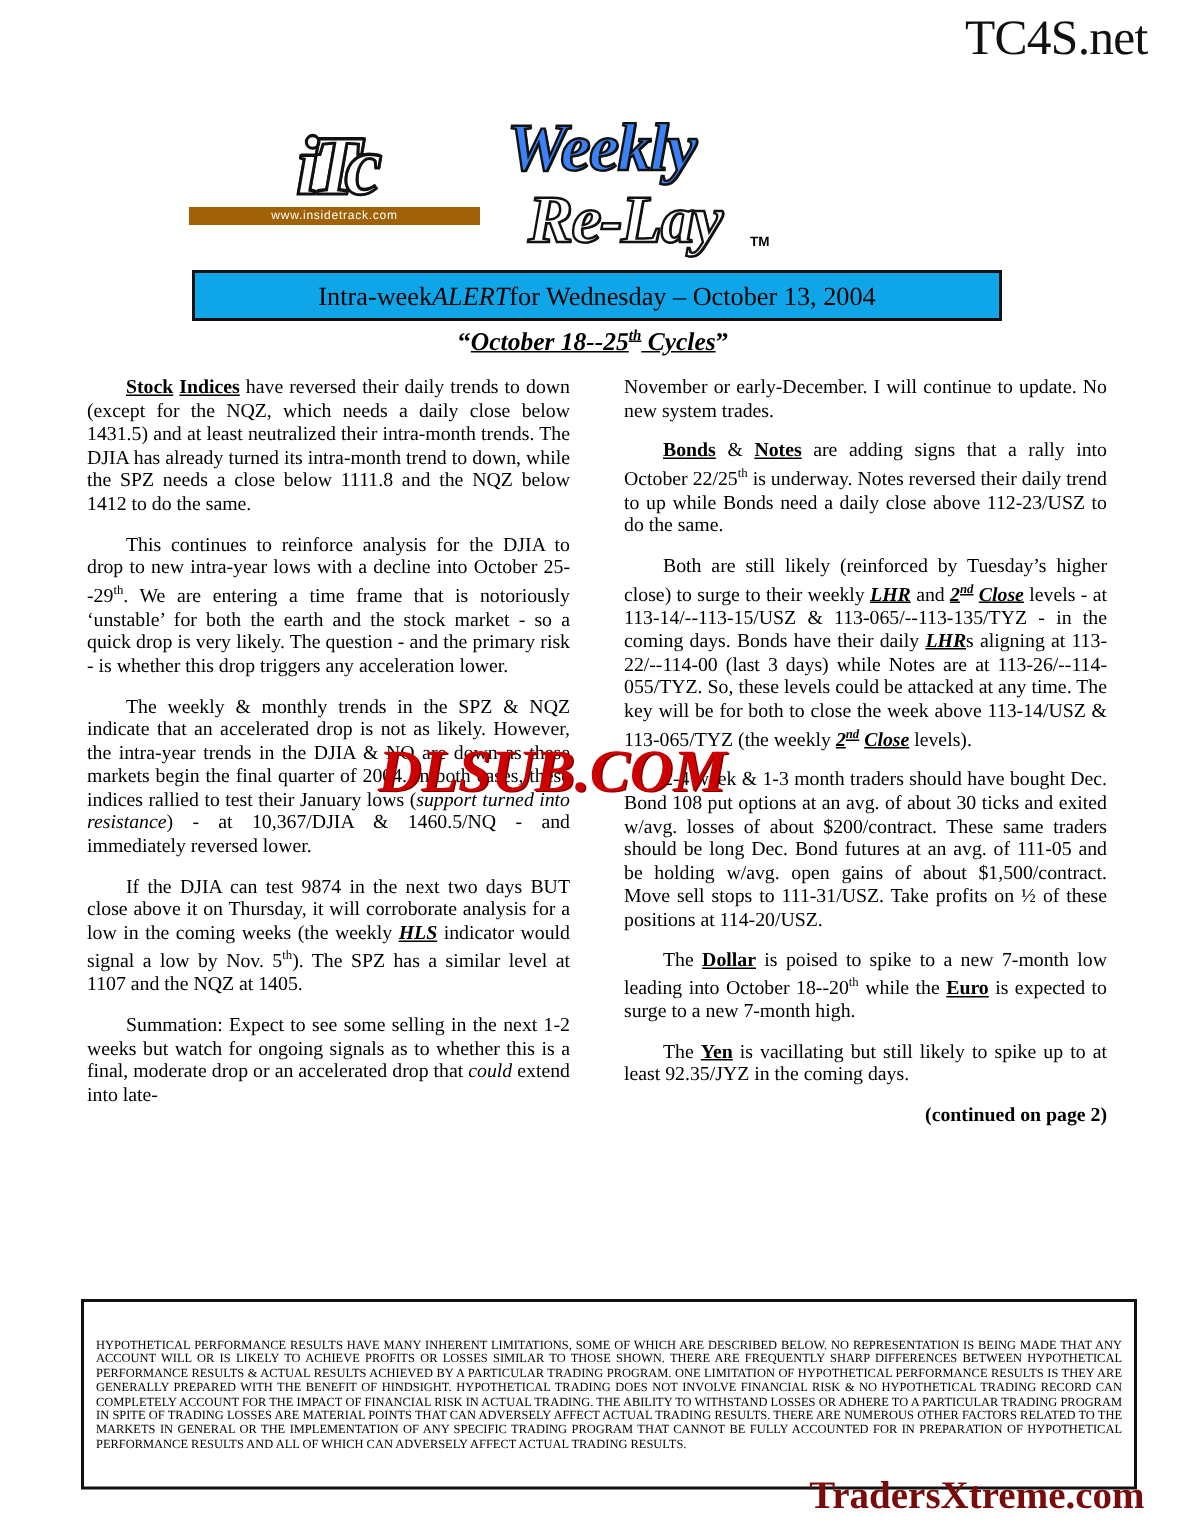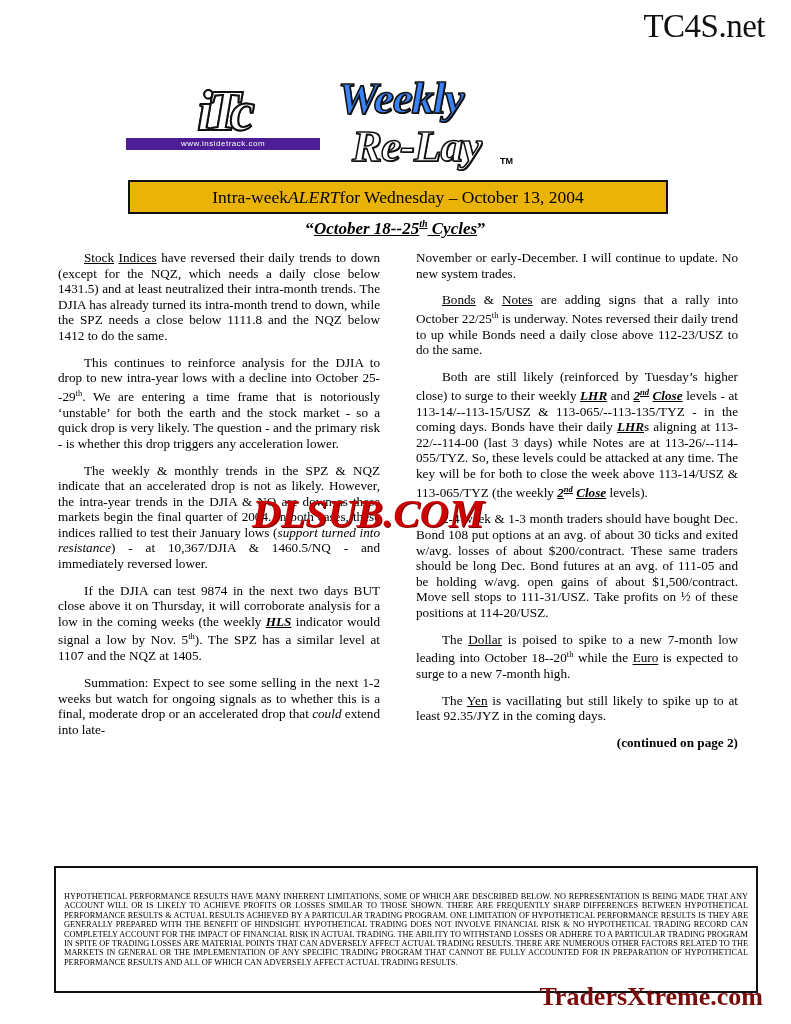--- a/index.html
+++ b/index.html
@@ -30,21 +30,21 @@
     color:#ffffff;
     -webkit-text-stroke:2px #111;
     text-shadow:
       1px 0 0 #111,-1px 0 0 #111,0 1px 0 #111,0 -1px 0 #111;
     letter-spacing:-6px;
     line-height:62px;
     text-align:center;
   }
   .logo-url{
     position:absolute;left:8px;top:58px;width:194px;
-    background:#4c1d95;color:#fff;
+    background:#a16207;color:#fff;
     font-family:"Liberation Sans", sans-serif;
     font-size:8px;letter-spacing:0.5px;text-align:center;
     padding:1px 0 2px 0;
   }
   .weekly{
     position:absolute;left:338px;top:4px;
     font-family:"Liberation Serif", serif;
     font-style:italic;font-weight:bold;font-size:45px;
     color:#3b82f6;
     -webkit-text-stroke:1.6px #111;
@@ -61,21 +61,21 @@
     letter-spacing:-1px;
   }
   .tm{
     position:absolute;left:500px;top:88px;font-size:9px;font-weight:bold;
     font-family:"Liberation Sans", sans-serif;
   }
 
   
   .alert-bar{
     position:absolute;left:128px;top:180px;width:536px;height:30px;
-    border:2px solid #111;background:#eab308;
+    border:2px solid #111;background:#0ea5e9;
     display:flex;align-items:center;justify-content:center;
     font-size:17.5px;
   }
   .alert-bar .it{font-style:italic;}
 
   
   .cycles{
     position:absolute;left:0;top:218px;width:791px;text-align:center;
     font-size:17px;font-weight:bold;
   }
@@ -89,21 +89,21 @@
   .col{
     position:absolute;top:0;width:322px;
     font-size:13.2px;line-height:15.6px;text-align:justify;
   }
   .col.left{left:0;}
   .col.right{left:358px;}
   .col p{margin:0 0 11px 0;text-indent:26px;}
   .u{text-decoration:underline;}
   .i{font-style:italic;}
   .bi{font-weight:bold;font-style:italic;text-decoration:underline;}
-  .bu{font-weight:normal;text-decoration:underline;}
+  .bu{font-weight:bold;text-decoration:underline;}
   sup{font-size:8.5px;}
   .contd{
     text-align:right;font-weight:bold;text-indent:0;margin-top:14px;
   }
 
   
   .watermark{
     position:absolute;left:252px;top:490px;
     font-family:"Liberation Serif", serif;
     font-size:40px;font-weight:bold;font-style:italic;

